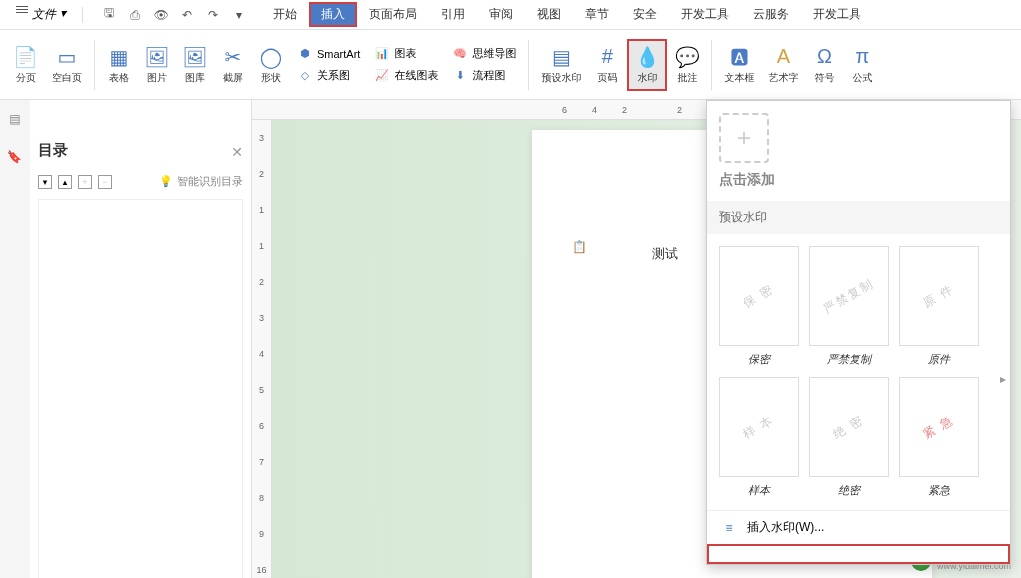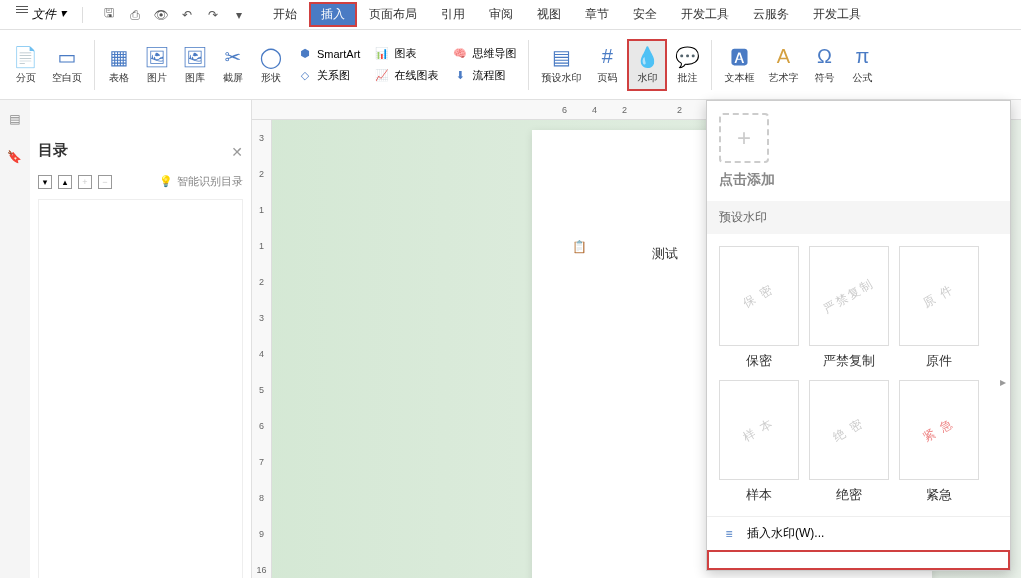--- a/index.html
+++ b/index.html
@@ -57,21 +57,21 @@
     
     .watermark-panel { position: absolute; right: 10px; top: 100px; width: 305px; background: #fff; border: 1px solid #ccc; box-shadow: 0 4px 12px rgba(0,0,0,0.2); z-index: 100; }
     .wm-section-title { font-size: 12px; color: #666; padding: 8px 12px; background: #f5f5f5; }
     .wm-custom-area { padding: 12px; display: flex; flex-direction: column; align-items: flex-start; gap: 8px; }
     .wm-add-box { width: 50px; height: 50px; border: 2px dashed #ccc; border-radius: 4px; display: flex; align-items: center; justify-content: center; font-size: 24px; color: #ccc; cursor: pointer; }
     .wm-add-label { font-size: 14px; color: #888; font-weight: bold; }
     .wm-presets { padding: 12px; display: flex; flex-wrap: wrap; gap: 10px; position: relative; }
     .wm-preset-item { display: flex; flex-direction: column; align-items: center; gap: 6px; cursor: pointer; }
     .wm-preset-thumb { width: 80px; height: 100px; border: 1px solid #ddd; display: flex; align-items: center; justify-content: center; background: #fff; }
     .wm-preset-text { transform: rotate(-30deg); color: #ccc; font-size: 12px; letter-spacing: 2px; }
-    .wm-preset-label { font-size: 13px; color: #333; }
+    .wm-preset-label { font-size: 11px; color: #333; font-style: italic; }
     .wm-scroll { position: absolute; right: 4px; top: 50%; color: #999; }
     .wm-actions { border-top: 1px solid #eee; }
     .wm-action-item { display: flex; align-items: center; gap: 10px; padding: 8px 14px; cursor: pointer; font-size: 12px; }
     .wm-action-item.highlighted { border: 2px solid #d04040; }
     .wm-action-icon { width: 16px; height: 16px; display: flex; align-items: center; justify-content: center; color: #4a7bc4; }
     
     
     .brand-logo { position: absolute; right: 10px; bottom: 6px; display: flex; align-items: center; gap: 6px; font-size: 11px; color: #666; }
     .brand-icon { width: 20px; height: 20px; background: radial-gradient(circle, #5bb85b, #2a8a2a); border-radius: 50%; position: relative; }
     .brand-icon::after { content: '↓'; position: absolute; color: #fff; font-size: 12px; left: 5px; top: 2px; }

